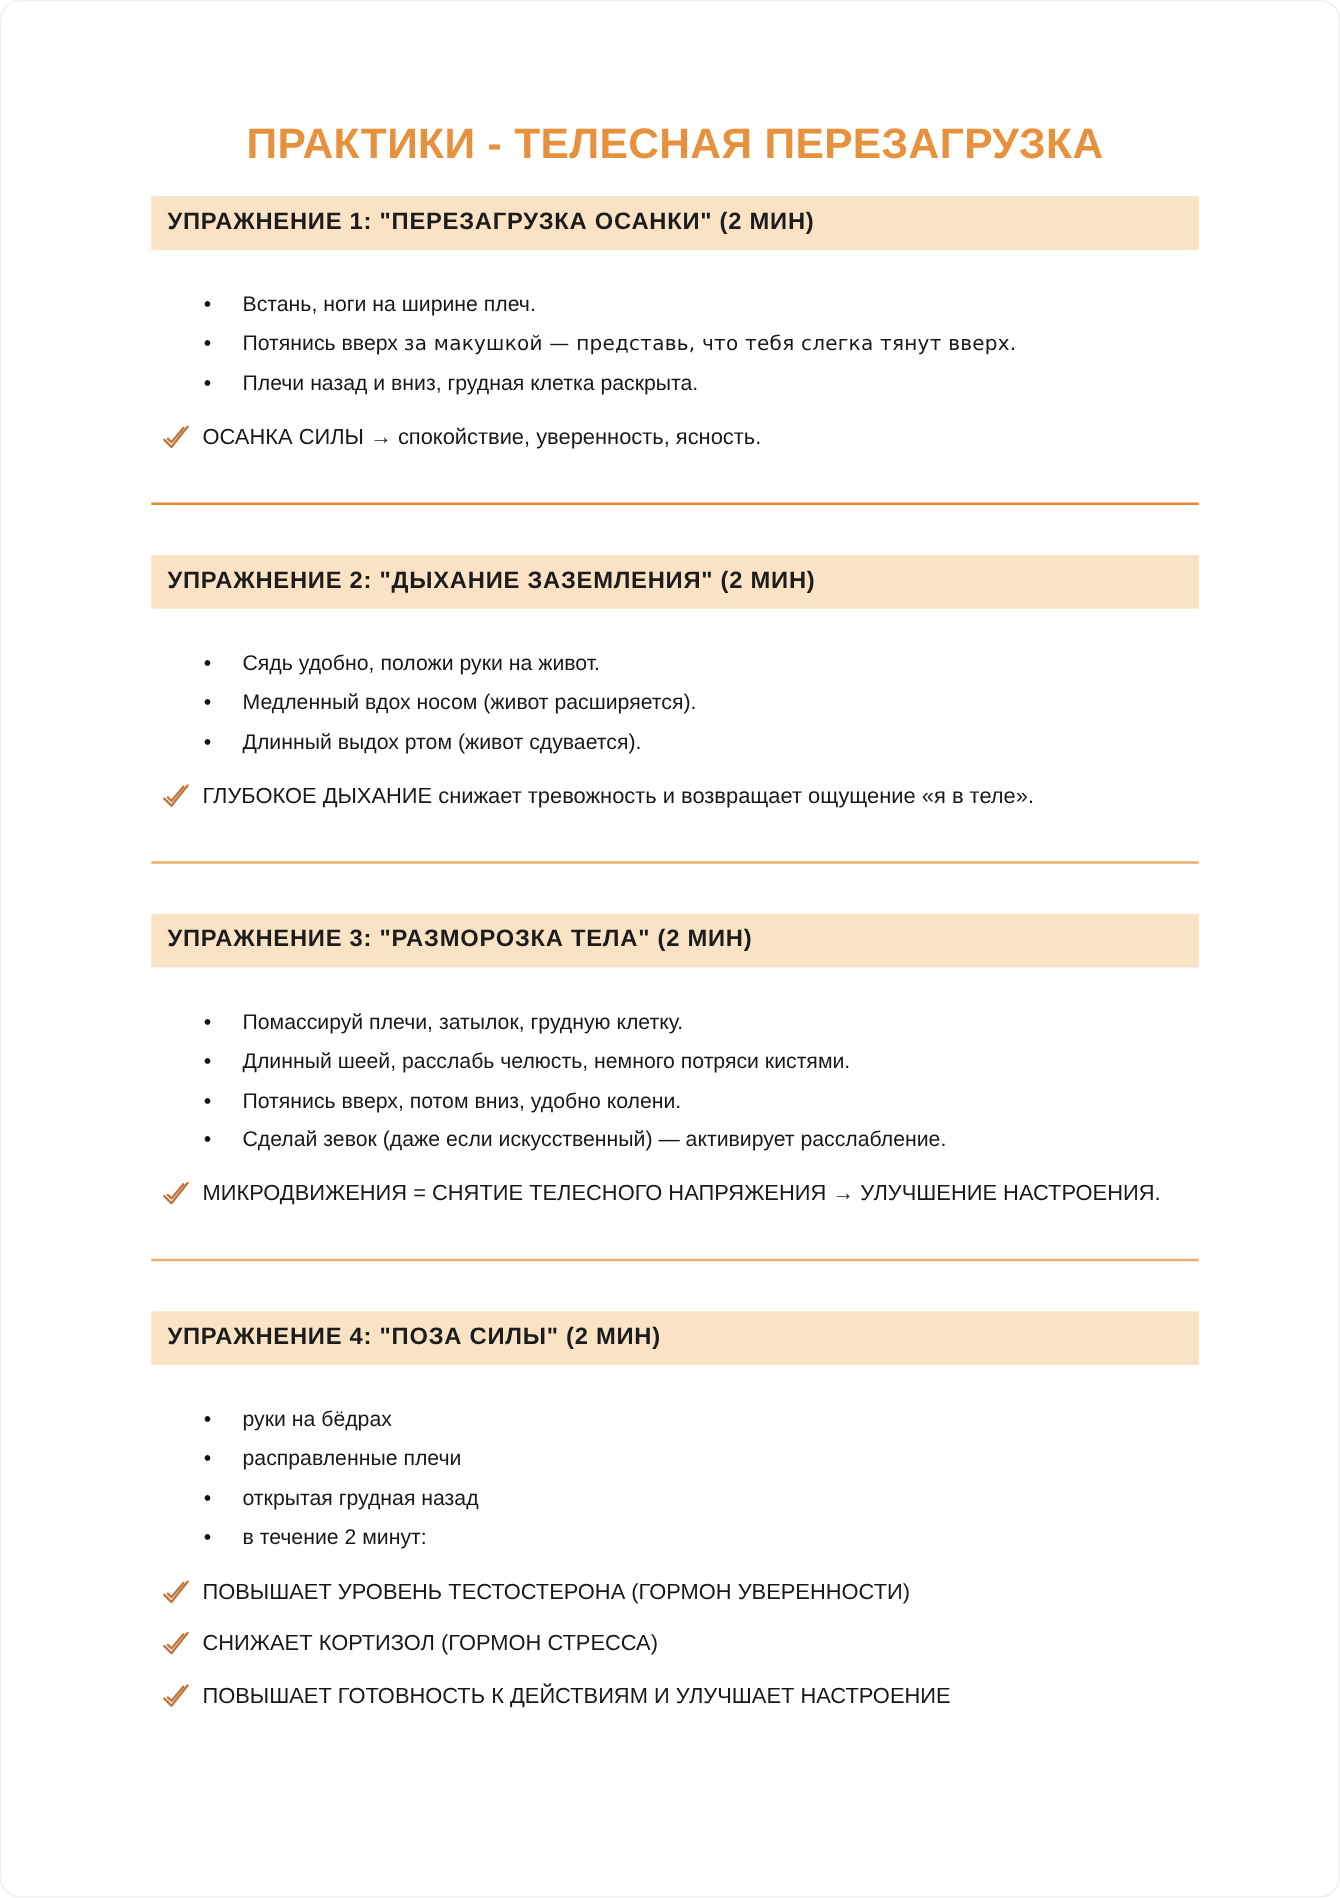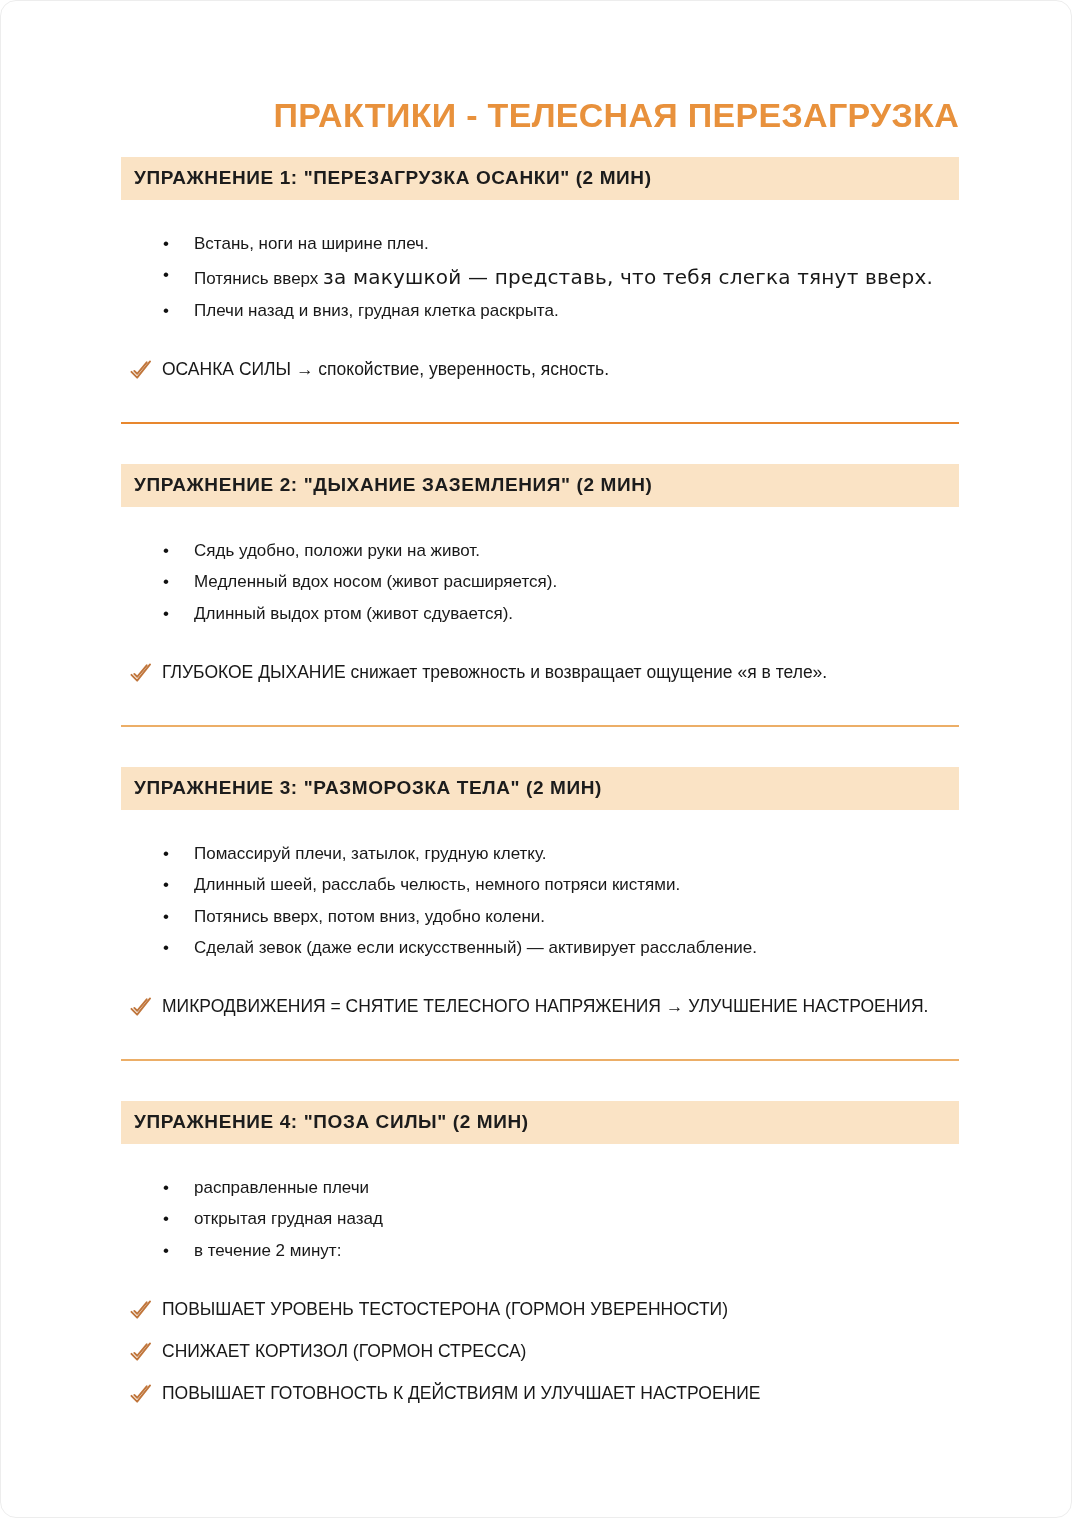--- a/index.html
+++ b/index.html
@@ -22,21 +22,21 @@
     overflow:hidden;
     font-family:"Liberation Sans",sans-serif;
     color:var(--body-text);
   }
   .content{
     padding:0 112px 80px 120px;
   }
   .doc-title{
     margin:0;
     padding-top:94px;
-    text-align:right;
+    text-align:center;
     font-size:34px;
     line-height:1.2;
     font-weight:700;
     letter-spacing:0.3px;
     color:var(--title-orange);
   }
   .section-header{
     margin-top:40px;
     background:var(--header-bg);
     padding:10px 13px 11px;
@@ -61,25 +61,25 @@
   ul.bullets li::before{
     content:"\2022";
     position:absolute;
     left:42px;
     top:0;
     font-size:17px;
     color:#111111;
   }
   .b-text.alt{
     font-family:"DejaVu Sans",sans-serif;
-    font-size:20px;
+    font-size:16px;
     letter-spacing:0.2px;
   }
   .note{
-    margin-top:36px;
+    margin-top:20px;
     padding-left:8px;
     display:flex;
     align-items:flex-start;
     gap:10px;
     font-size:17.5px;
     line-height:1.35;
   }
   .note + .note{margin-top:18px;}
   .check{
     flex:0 0 auto;
@@ -163,20 +163,21 @@
         </span>
         <span class="note-text">МИКРОДВИЖЕНИЯ = СНЯТИЕ ТЕЛЕСНОГО НАПРЯЖЕНИЯ → УЛУЧШЕНИЕ НАСТРОЕНИЯ.</span>
       </div>
     </section>
 
     <div class="divider soft"></div>
 
     <section>
       <div class="section-header">УПРАЖНЕНИЕ 4: "ПОЗА СИЛЫ" (2 МИН)</div>
       <ul class="bullets">
+        <li><span class="b-text">руки на бёдрах</span></li>
         <li><span class="b-text">расправленные плечи</span></li>
         <li><span class="b-text">открытая грудная назад</span></li>
         <li><span class="b-text">в течение 2 минут:</span></li>
       </ul>
       <div class="note">
         <span class="check">
           <svg viewBox="0 0 24 22" aria-hidden="true">
               <path d="M2.5 13.5 L8.5 19.5 L22 2.5" fill="none" stroke="currentColor" stroke-width="2" stroke-linecap="round" stroke-linejoin="round"></path>
               <path d="M5.5 12.5 L8.5 15.5 L18.5 3.5" fill="none" stroke="currentColor" stroke-width="2" stroke-linecap="round" stroke-linejoin="round"></path>
             </svg>

